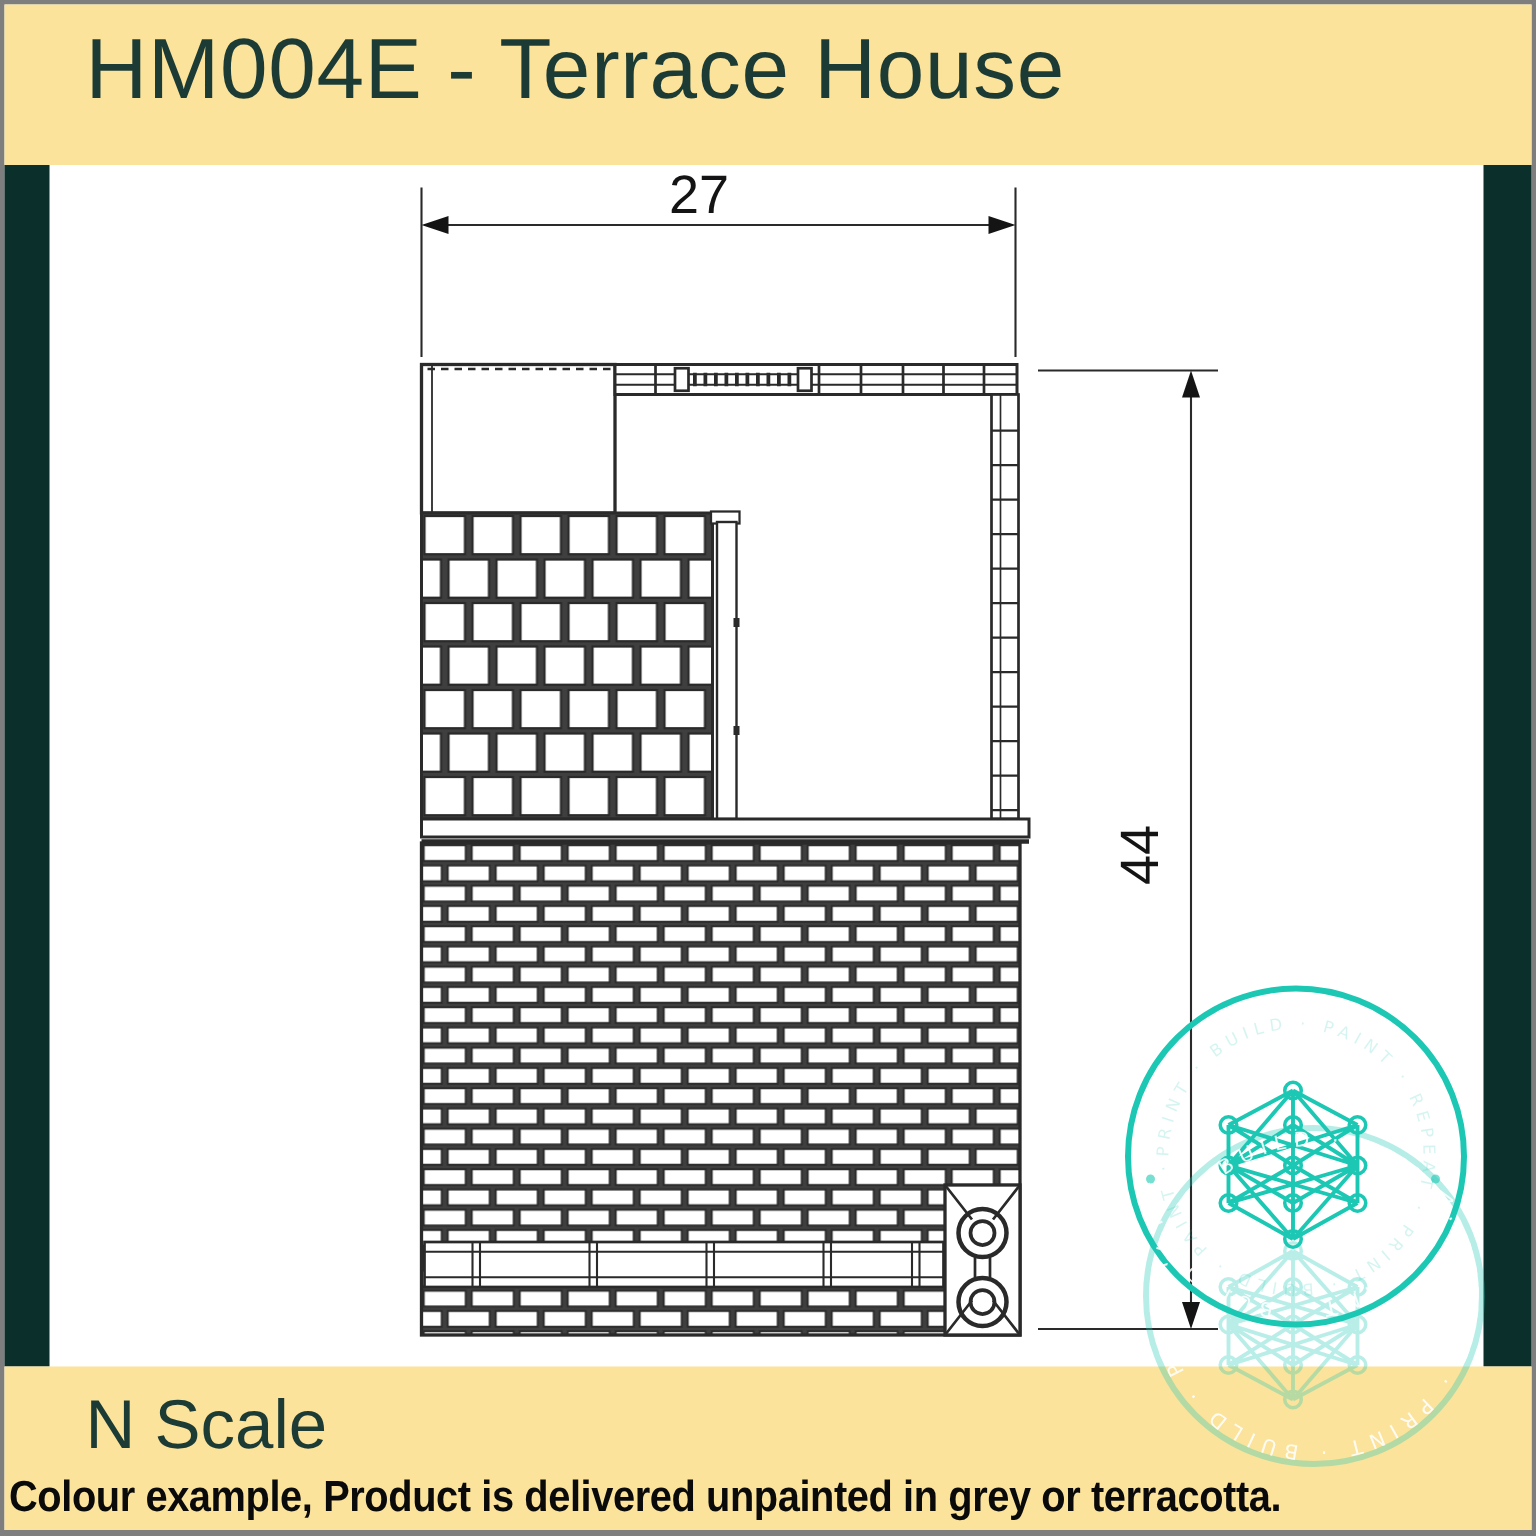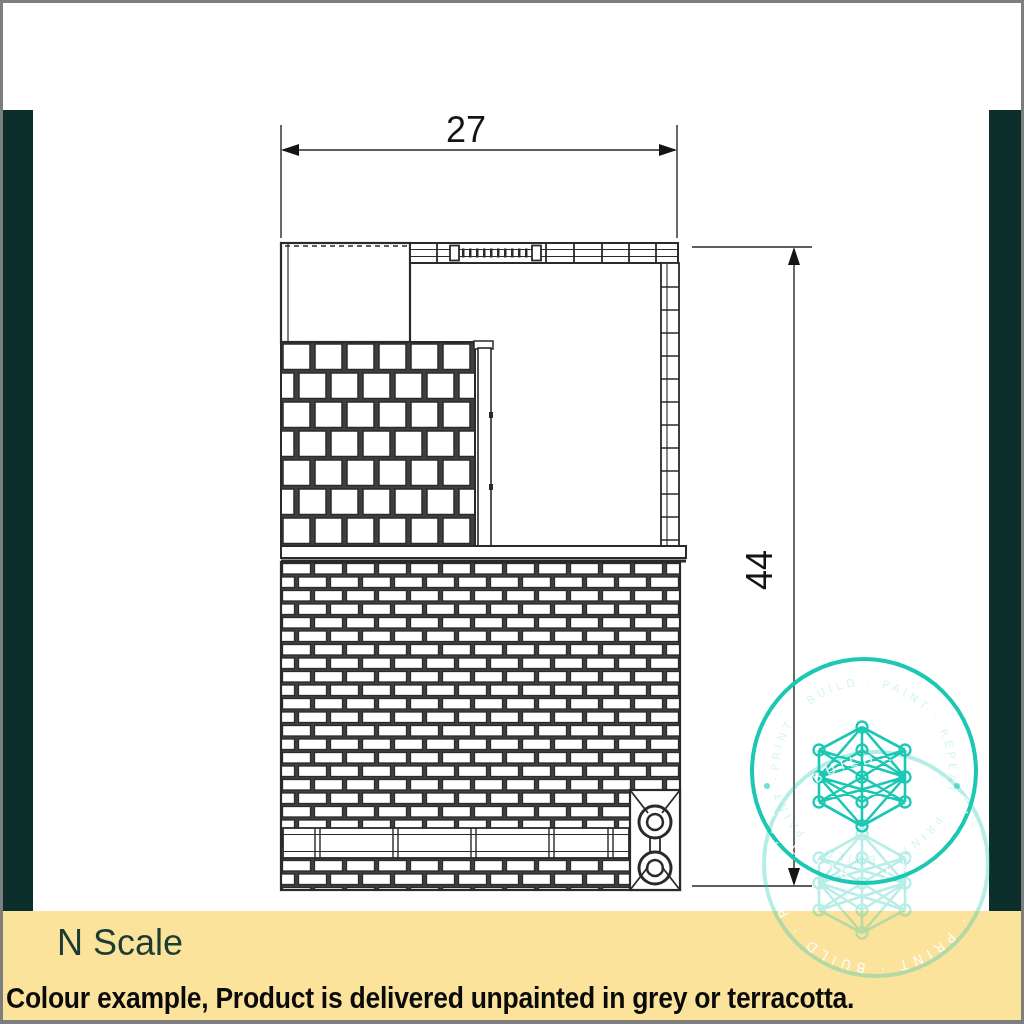--- a/index.html
+++ b/index.html
@@ -9,21 +9,21 @@
   
   #canvas{position:absolute;left:3px;top:3px;width:1018px;height:1017px;background:#ffffff;}
   .banner{position:absolute;left:0;width:1018px;background:var(--banner-yellow);z-index:2;}
   #top-banner{top:0;height:107px;}
   #bottom-banner{top:908px;height:109px;}
   #page-title{position:absolute;left:54px;top:10px;font-size:57px;font-weight:500;
               letter-spacing:0.5px;color:var(--heading-teal);white-space:nowrap;}
   .sidebar-strip{position:absolute;top:107px;height:801px;background:var(--sidebar-teal);z-index:2;}
   #left-strip{left:0;width:30px;}
   #right-strip{left:986px;width:32px;}
-  #scale-label{position:absolute;left:54px;top:11px;font-size:36px;font-weight:500;
+  #scale-label{position:absolute;left:54px;top:11px;font-size:46px;font-weight:500;
                color:var(--heading-teal);white-space:nowrap;}
   #product-note{position:absolute;left:3px;top:71px;font-size:29px;font-weight:700;color:#0a0a0a;
                 white-space:nowrap;transform:scaleX(0.915);transform-origin:left top;
                 letter-spacing:-0.3px;}
   #drawing-layer{position:absolute;left:0;top:0;z-index:5;pointer-events:none;}
   #watermark-layer{position:absolute;left:0;top:0;z-index:10;pointer-events:none;}
   
   .ln{stroke:var(--line-dark);fill:none;}
   .dim-text{fill:#141414;font-family:"Liberation Sans",sans-serif;font-size:36px;}
   .wm{stroke:var(--watermark-teal);fill:none;}
@@ -31,20 +31,23 @@
         font-size:13.5px;letter-spacing:5px;}
   .ring-inner{fill:var(--watermark-teal);opacity:.18;font-family:"DejaVu Sans",sans-serif;
         font-size:11px;letter-spacing:4px;}
 </style>
 </head>
 <body>
 
 <div id="page">
   <div id="canvas">
 
+    <div id="top-banner" class="banner">
+      <div id="page-title">HM004E - Terrace House</div>
+    </div>
 
     <div id="left-strip" class="sidebar-strip"></div>
     <div id="right-strip" class="sidebar-strip"></div>
 
     <div id="bottom-banner" class="banner">
       <div id="scale-label">N Scale</div>
       <div id="product-note">Colour example, Product is delivered unpainted in grey or terracotta.</div>
     </div>
   </div>
 

